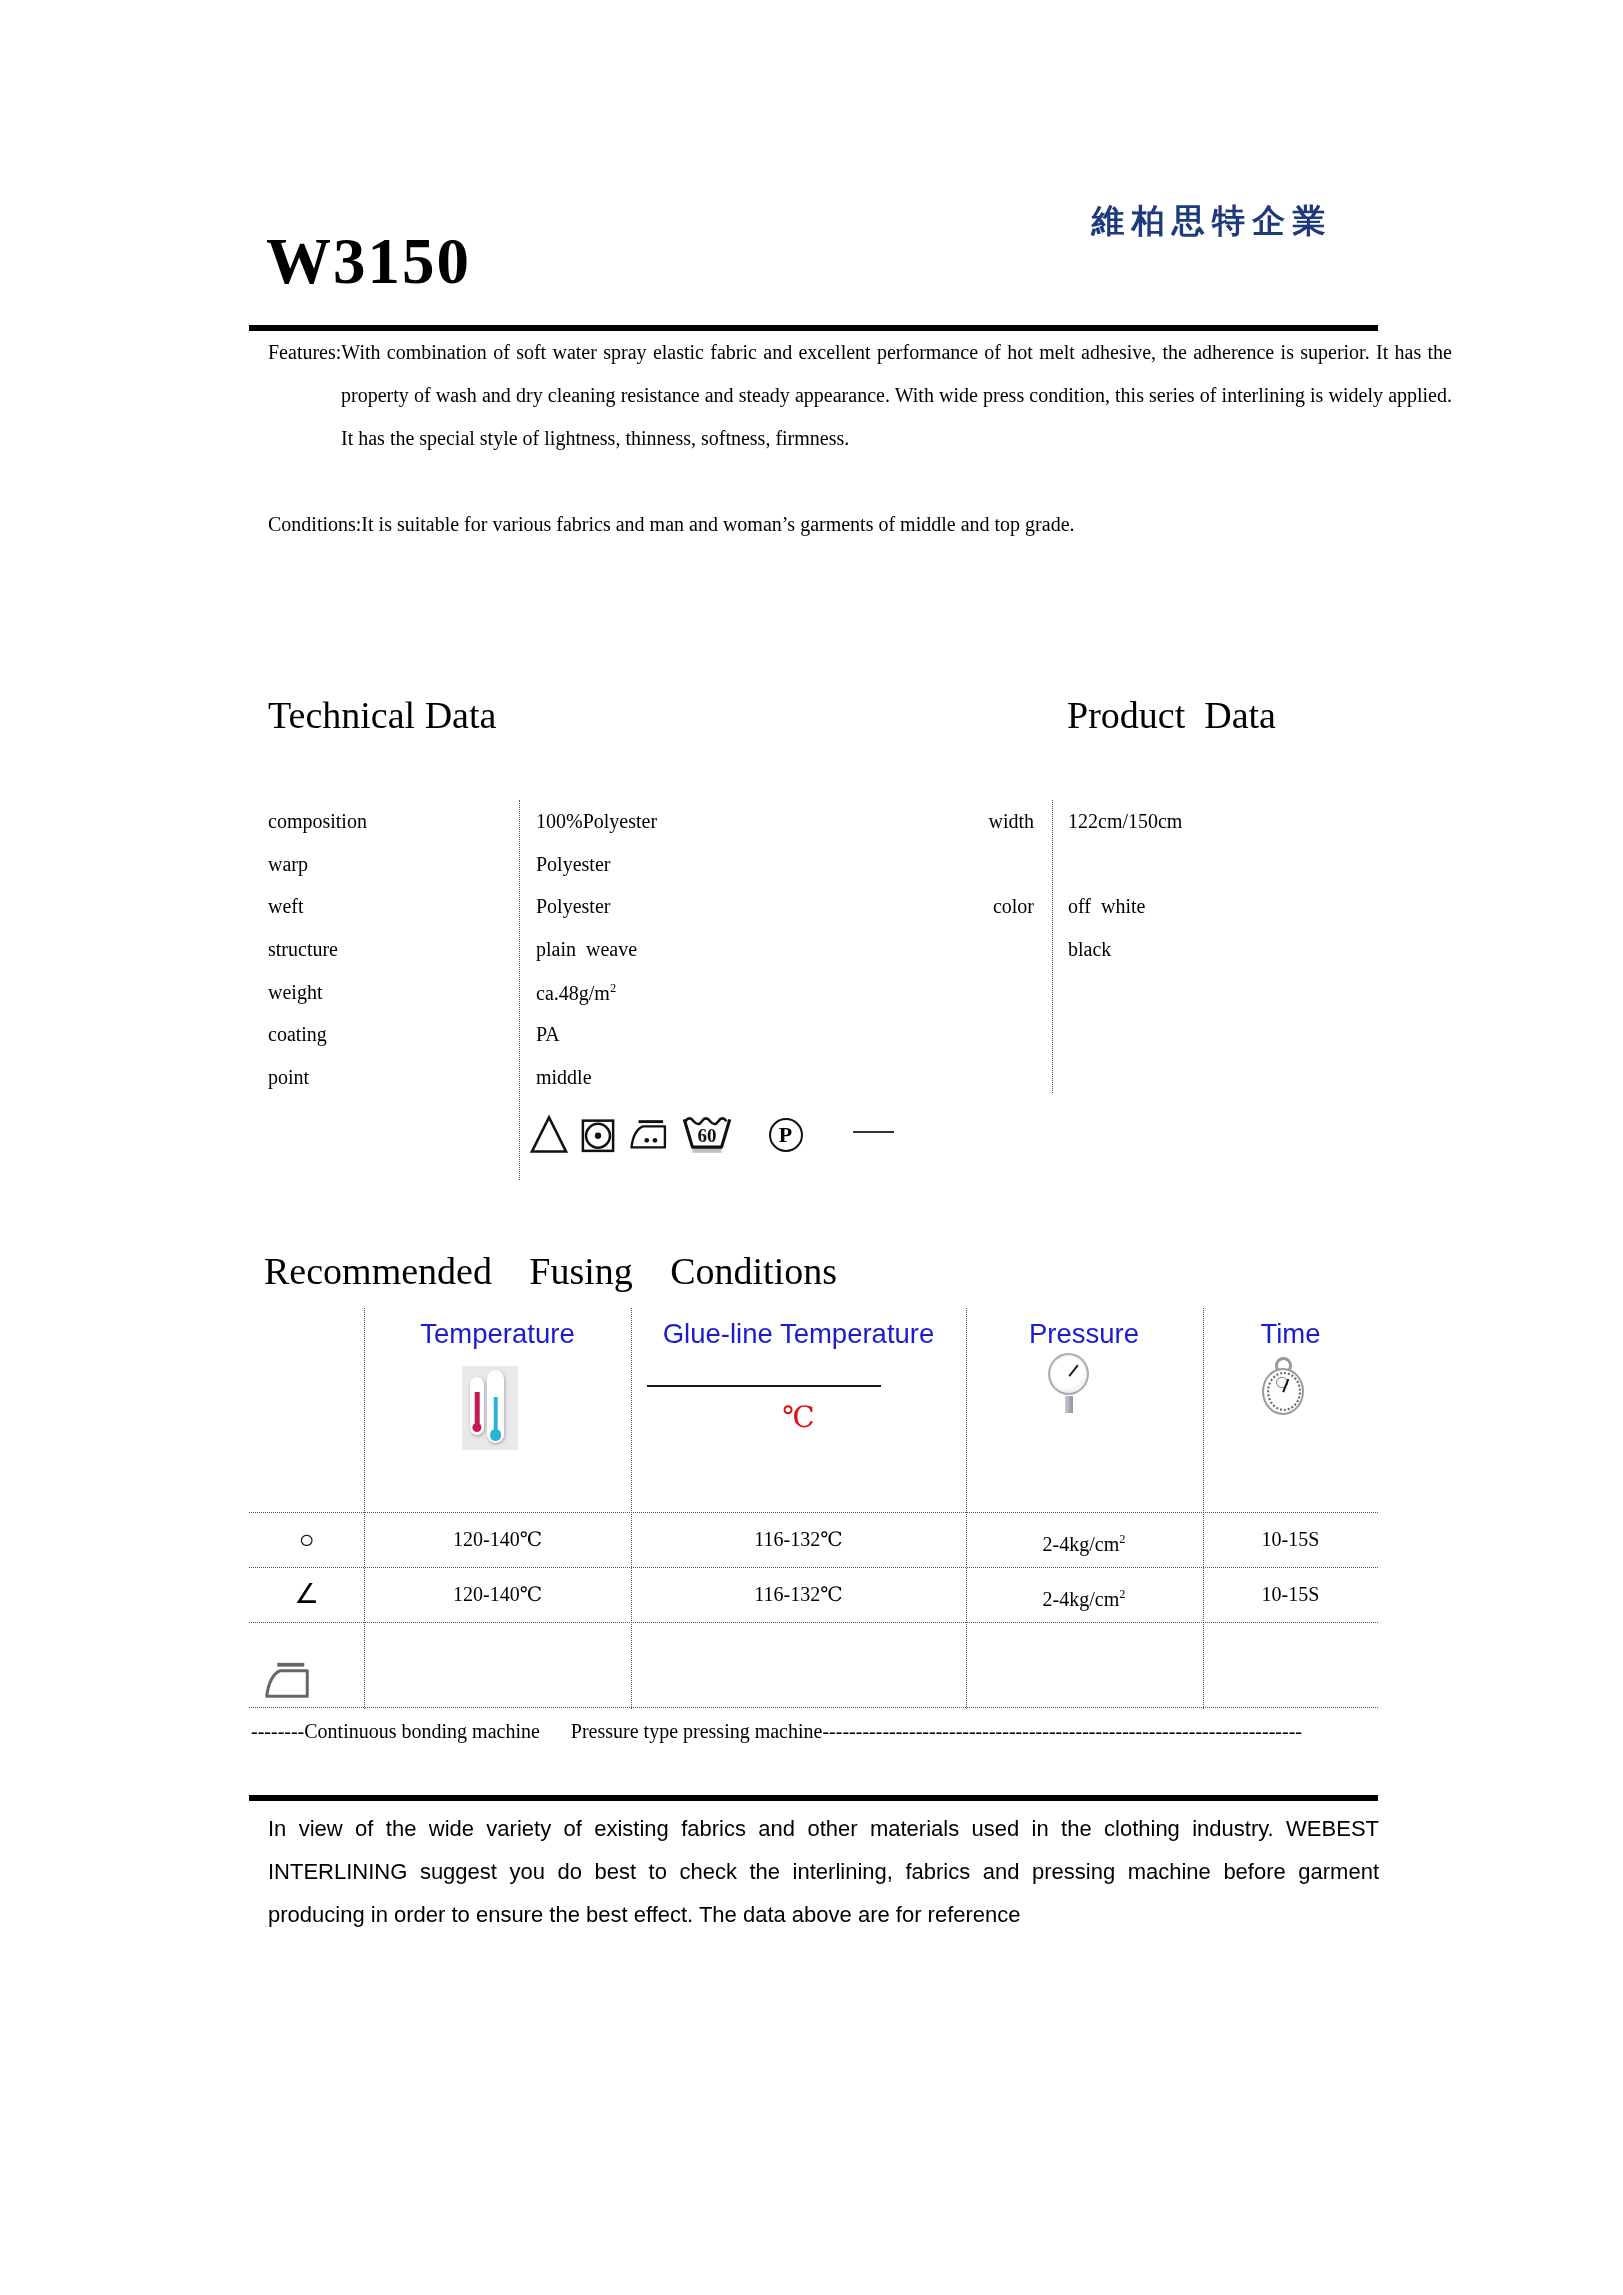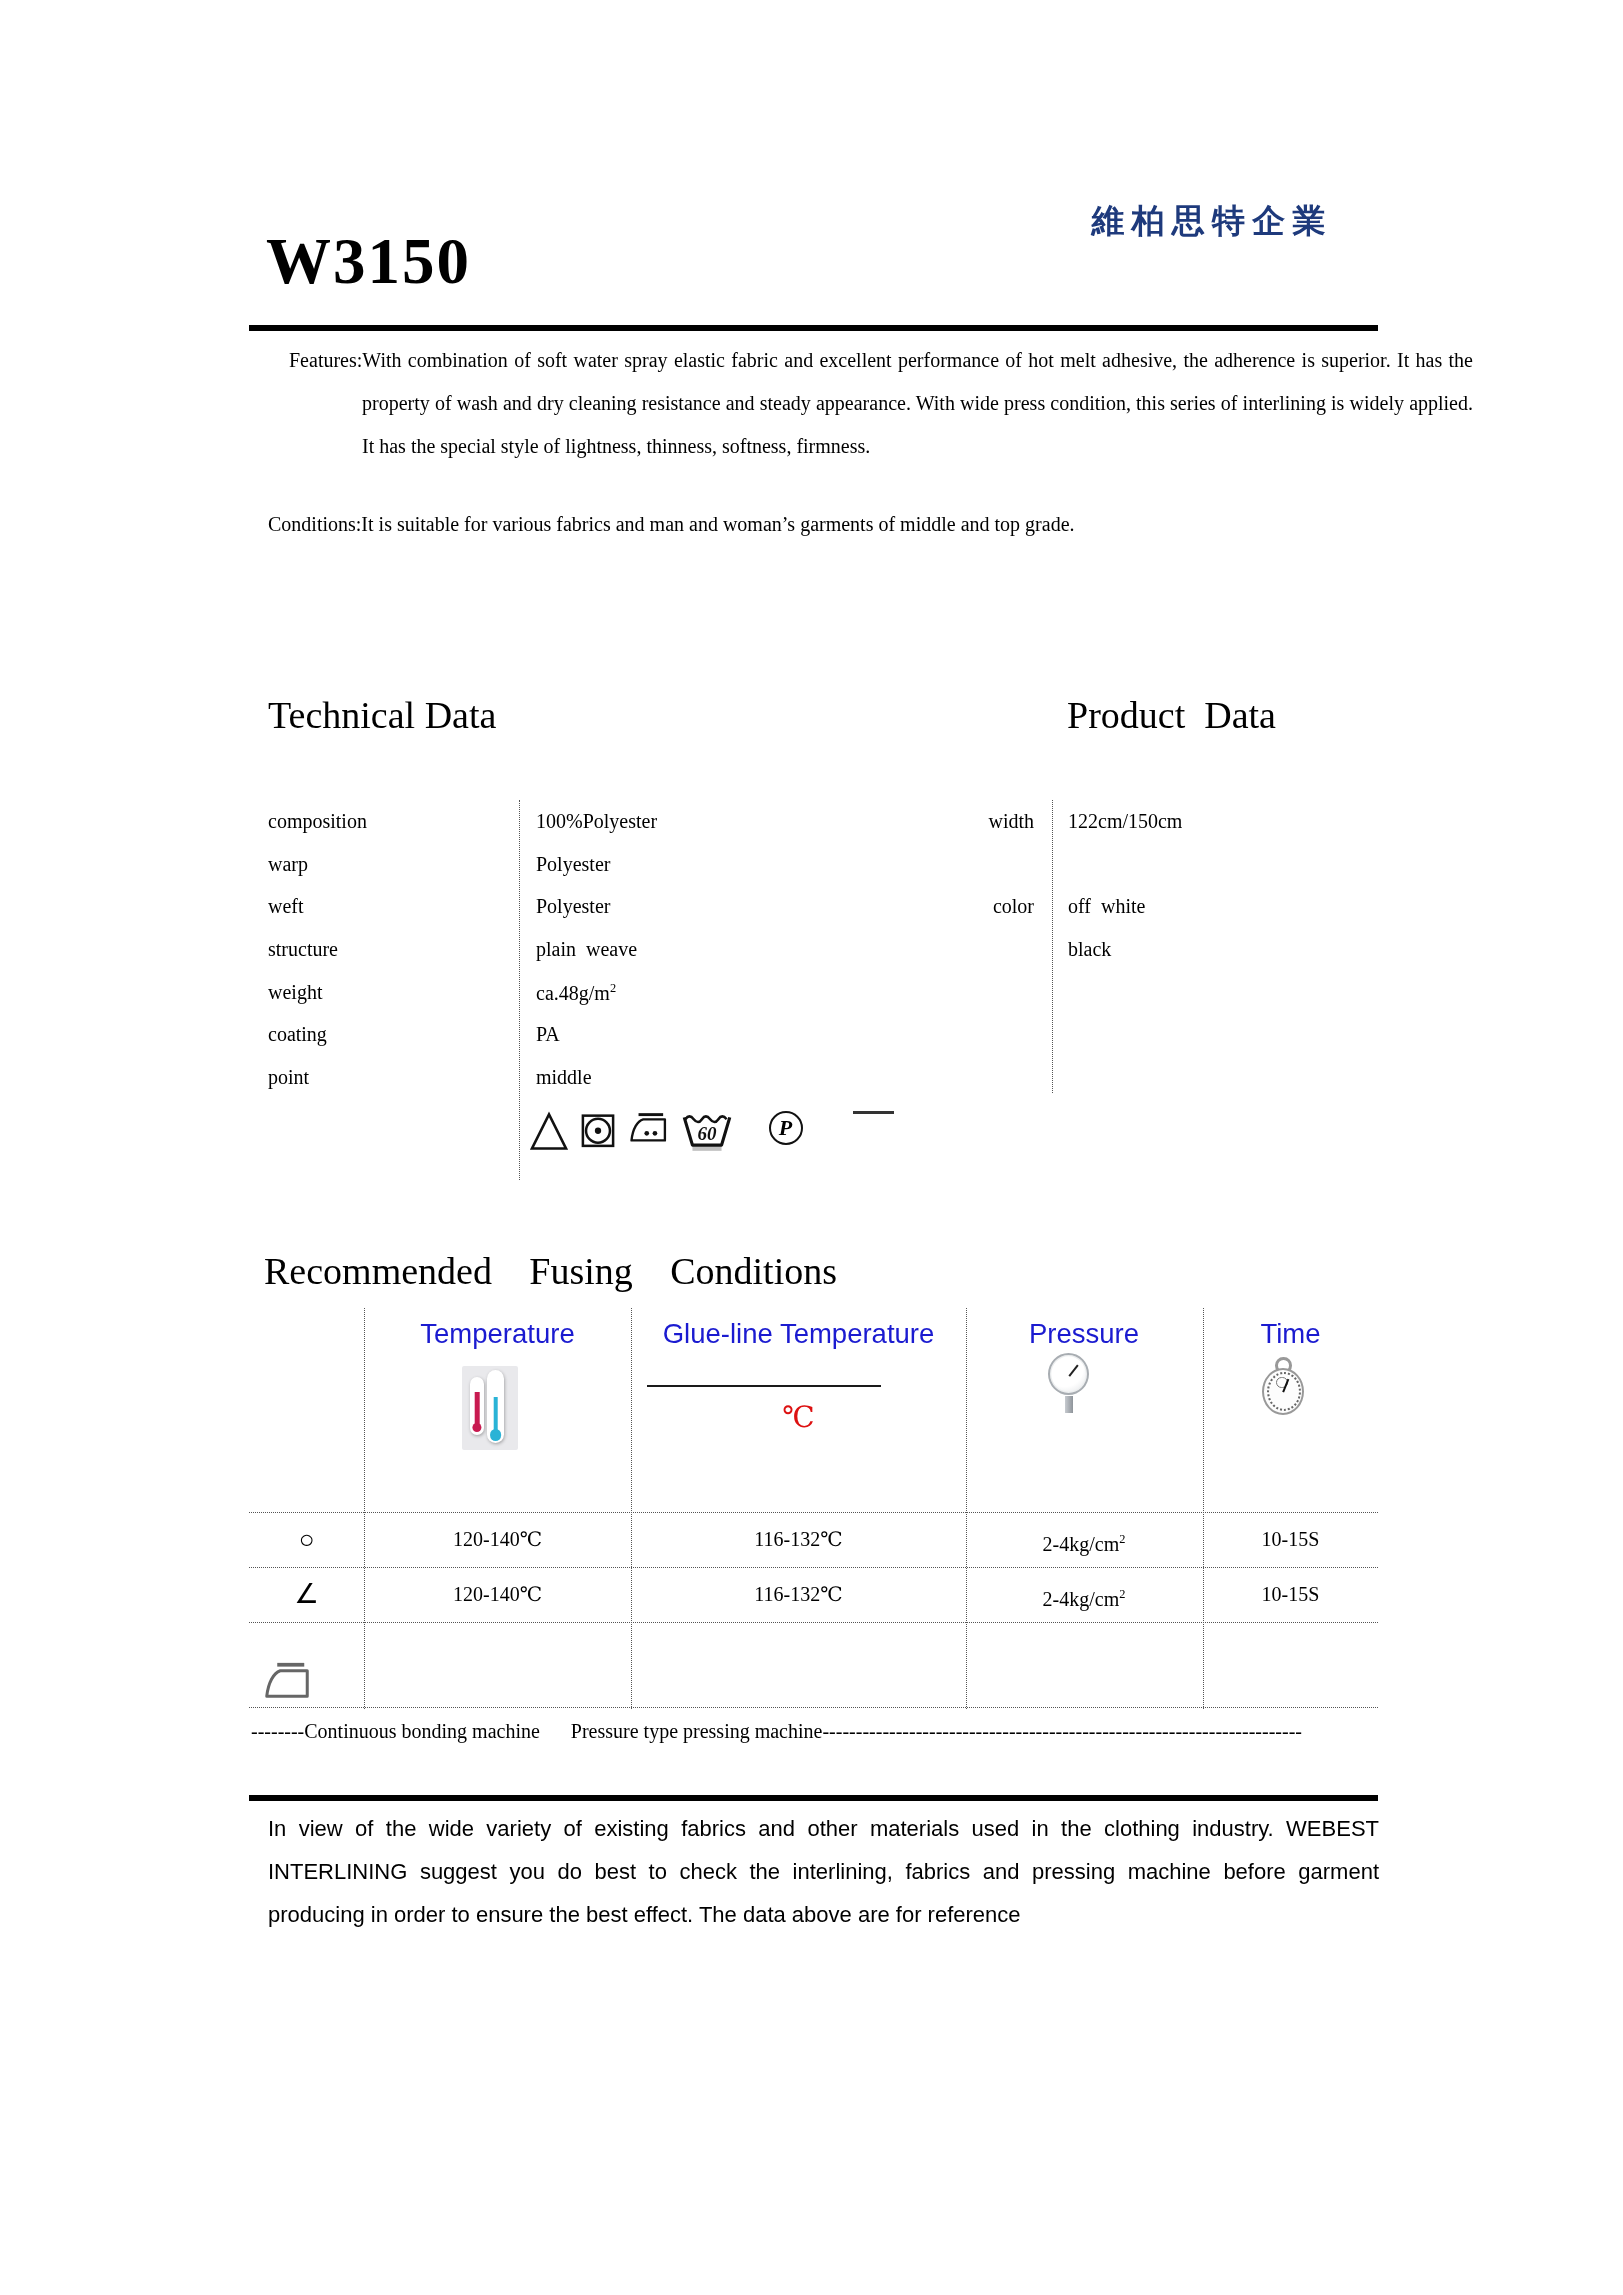--- a/index.html
+++ b/index.html
@@ -12,43 +12,43 @@
   #product-code{left:266px;top:224px;font-size:65px;font-weight:bold;letter-spacing:2px;}
   #logo{left:1080px;top:196px;width:264px;text-align:center;color:#1e3a7c;}
   #logo-brand{font-size:60px;line-height:1.0;letter-spacing:0.7px;white-space:nowrap;}
   #logo-reg{font-size:23.6px;vertical-align:super;letter-spacing:0;}
   #logo-cn{font-size:33px;font-weight:bold;letter-spacing:7.2px;margin-top:2.6px;white-space:nowrap;}
   .rule{left:249px;width:1129px;height:5.9px;background:#000;}
   #rule-top{top:325px;}
   #rule-bottom{top:1795px;}
 
   
-  #features{left:268px;top:339px;width:1111px;font-size:20px;line-height:43px;
-            text-align:justify;padding-left:73px;text-indent:-73px;margin-left:21px;}
+  #features{left:268px;top:331px;width:1111px;font-size:20px;line-height:43px;
+            text-align:justify;padding-left:73px;text-indent:-73px;}
   #application{left:268px;top:513px;width:1152px;font-size:20px;white-space:nowrap;}
 
   
   .section-title{font-size:38px;}
   #technical-title{left:268px;top:693px;}
   #product-title{left:1067px;top:693px;}
   #fusing-title{left:264px;top:1249px;word-spacing:9.2px;}
 
   
   .vline{border-left:1.3px dotted #555;width:0;}
   #tech-vline1{left:519px;top:800px;height:380px;}
   #tech-vline2{left:1052px;top:800px;height:293px;}
   .tech-row{left:268px;width:628px;height:39px;font-size:20px;}
   .t-label{position:absolute;left:0;}
   .t-value{position:absolute;left:268px;}
   .p-label{width:111px;text-align:right;left:923px;font-size:20px;}
   .p-value{left:1068px;font-size:20px;}
   sup{font-size:0.62em;}
 
   
-  #care-row{left:530px;top:1111px;display:flex;align-items:flex-start;gap:13px;height:47px;font-style:italic;}
+  #care-row{left:530px;top:1111px;display:flex;align-items:center;gap:13px;height:47px;}
   .care{display:block;}
   #care-p{width:30px;height:30px;border:2.6px solid #111;border-radius:50%;
           display:flex;align-items:center;justify-content:center;
           font-size:22px;font-weight:bold;margin-left:23.6px;}
   #care-line{width:41px;height:2.6px;background:#333;margin-left:37px;margin-bottom:5.2px;}
 
   
   #fusing-table{left:249px;top:1308px;width:1129px;height:401px;}
   .f-vline{position:absolute;top:0;height:401px;border-left:1.3px dotted #555;width:0;}
   .f-hline{position:absolute;left:0;width:1129px;border-top:1.3px dotted #555;height:0;}

